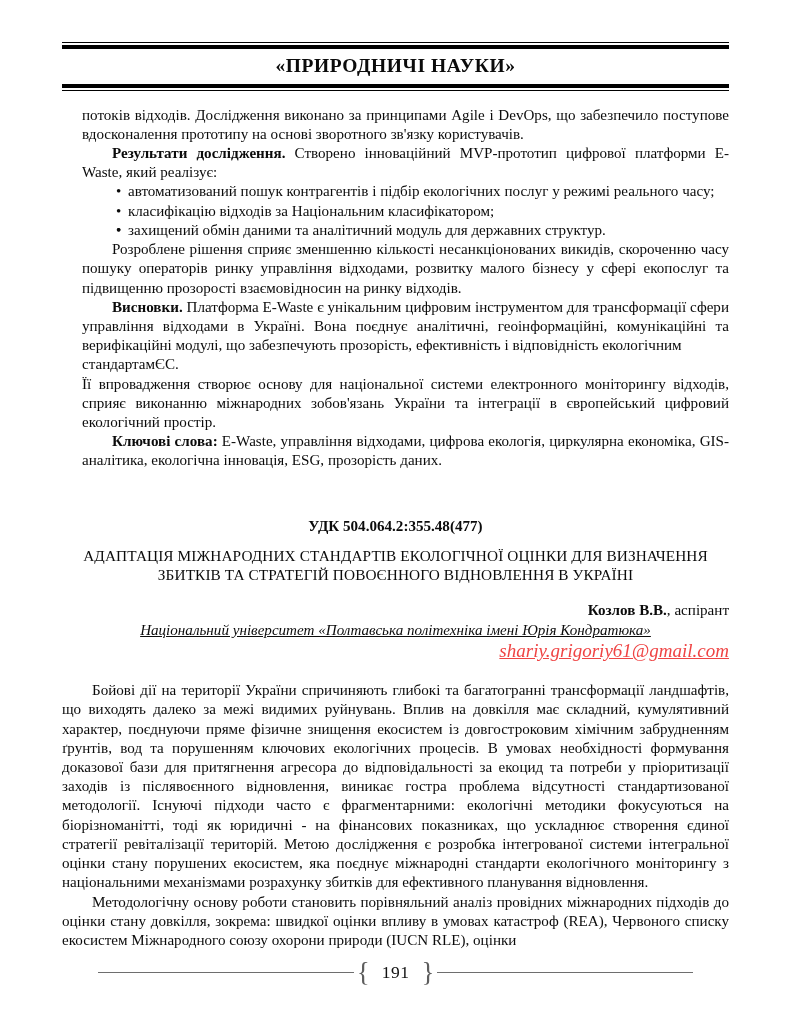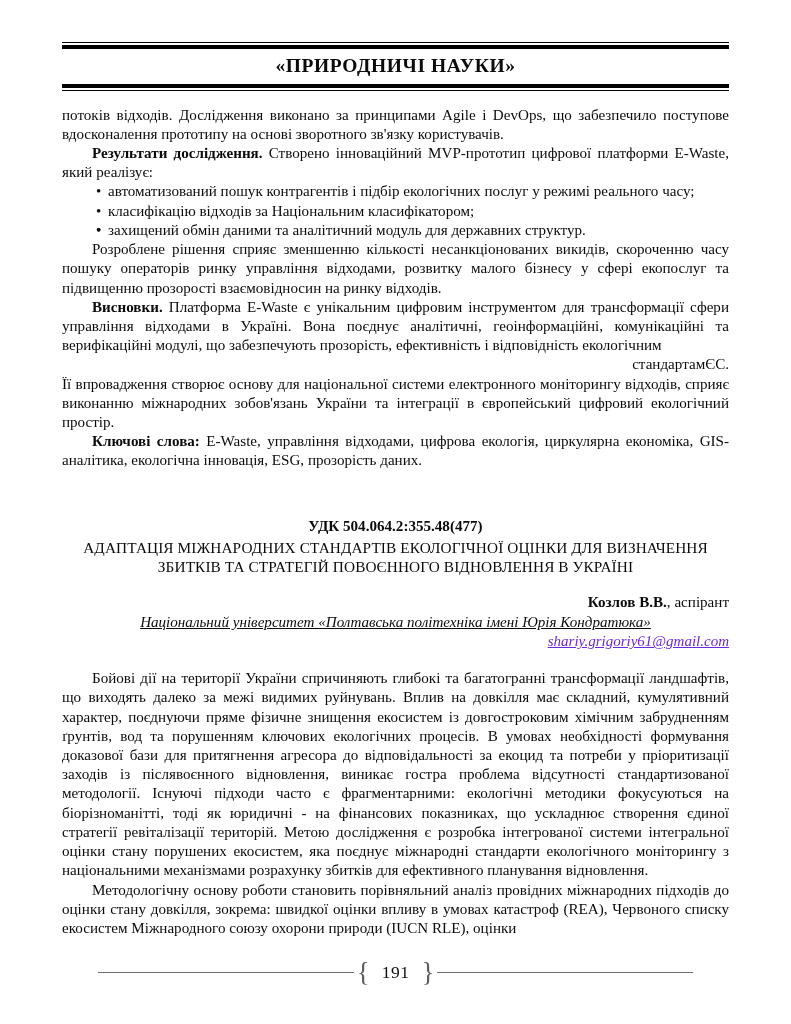--- a/index.html
+++ b/index.html
@@ -57,21 +57,21 @@
     font-size: 15.1px;
     line-height: 19.2px;
     text-align: justify;
     text-justify: inter-word;
     margin: 0;
     hyphens: none;
   }
   .indent { text-indent: 30px; }
   .lead { font-weight: bold; }
 
-  .abstract-block { margin-top: 15px; }
+  .abstract-block { margin-top: 15px; margin-left: 20px; }
 
   .bullets {
     list-style: none;
     margin: 0;
     padding: 0;
   }
   .bullets li {
     font-size: 15.1px;
     line-height: 19.3px;
     padding-left: 46px;
@@ -81,40 +81,40 @@
   }
   .bullets li .dot {
     position: absolute;
     left: 34px;
     top: 0;
   }
 
   
   .stretch-line {
     display: flex;
-    justify-content: flex-end;
+    justify-content: flex-start;
     font-size: 15.1px;
     line-height: 19.2px;
   }
 
   
   .article-head { margin-top: 46px; }
 
   .udc {
     font-weight: bold;
     font-size: 15.1px;
     line-height: 19px;
     text-align: center;
   }
 
   .article-title {
     text-align: center;
     font-size: 15.3px;
     line-height: 19.4px;
-    margin-top: 2px;
+    margin-top: 10px;
     letter-spacing: 0.1px;
   }
   .article-title .tl { display: block; white-space: nowrap; }
 
   .authors {
     text-align: right;
     font-size: 15.1px;
     line-height: 19.4px;
     margin-top: 17px;
   }
@@ -122,23 +122,23 @@
   .affil {
     text-align: center;
     font-style: italic;
     font-size: 15.1px;
     line-height: 19.4px;
     text-decoration: underline;
   }
   .email-line { text-align: right; }
   .email {
     font-style: italic;
-    font-size: 15px;
+    font-size: 19px;
     text-decoration: underline;
-    color: #6d28d9;
+    color: #ef4444;
   }
 
   .main-body { margin-top: 19px; }
   .main-body p + p { margin-top: 0; }
 
   
   .footer {
     position: absolute;
     left: 0;
     right: 0;

